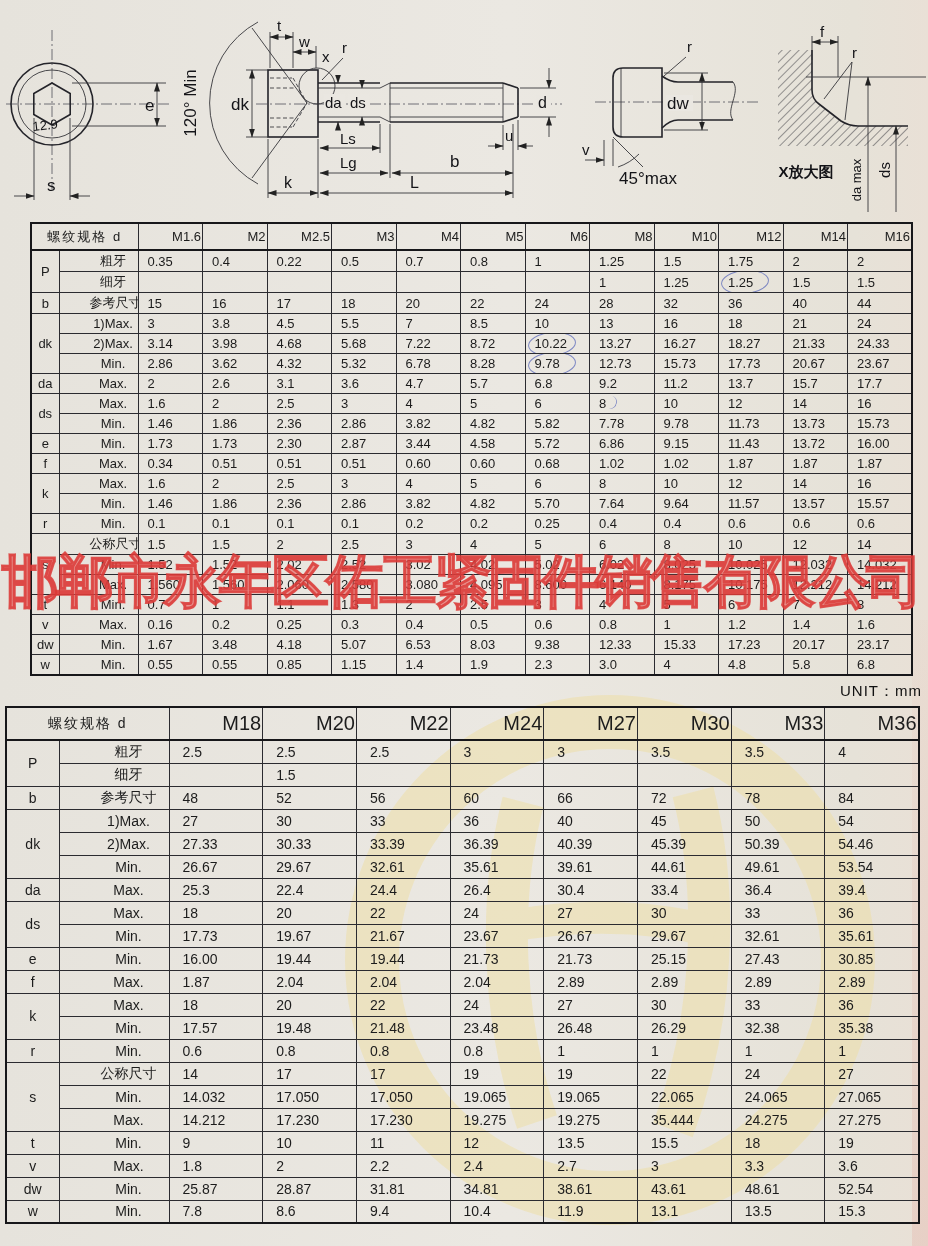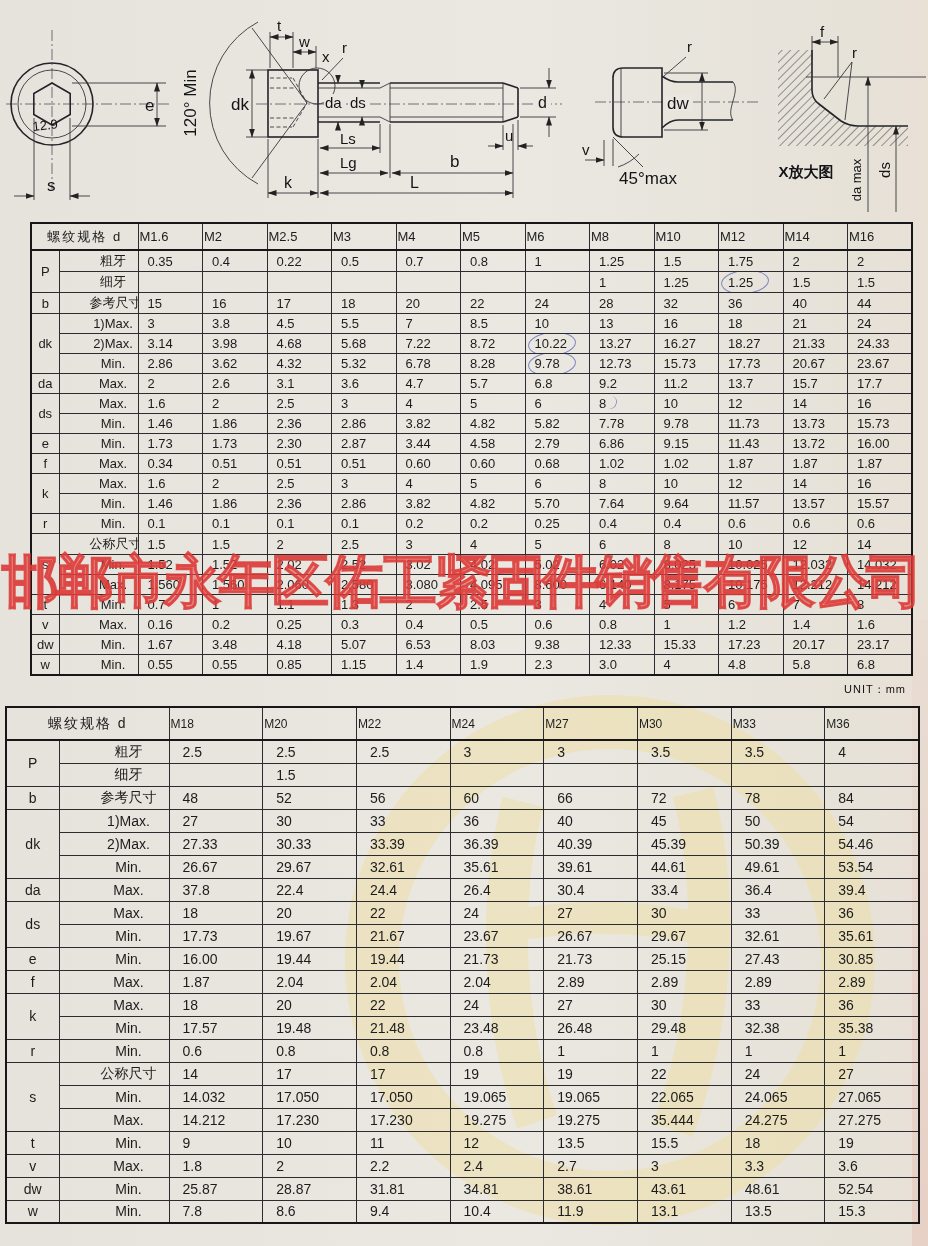--- a/index.html
+++ b/index.html
@@ -48,22 +48,22 @@
   table.spec thead th{border-bottom:2px solid #17171a;}
   #table1{left:30px;top:222px;width:881px;}
   #table1 thead tr{height:27px;}
   #table1 tbody tr{height:20px;}
   #table1 td,#table1 th{font-size:13px;}
   #table2{left:5px;top:706px;width:913px;}
   #table2 thead tr{height:33px;}
   #table2 tbody tr{height:23px;}
   #table2 td,#table2 th{font-size:14px;}
   th.h-label{text-align:center;font-weight:bold;letter-spacing:2px;font-size:14px;}
-  th.h-size{text-align:left;font-weight:bold;font-size:15px;}
-  #table2 th.h-size{font-size:12px;}
+  th.h-size{text-align:right;font-weight:bold;font-size:15px;}
+  #table2 th.h-size{font-size:20px;}
   td.g{text-align:center;font-size:15px;}
   td.sub{text-align:center;padding-left:30px;}
   td.val{text-align:left;padding-left:9px;}
   #table2 td.val{padding-left:13px;}
   col.c-g1{width:28px;} col.c-sub1{width:79px;} col.c-val1{width:64.5px;}
   col.c-g2{width:53px;} col.c-sub2{width:110px;} col.c-val2{width:93.7px;}
 
   
   td.pen-circle{position:relative;}
   td.pen-circle::after{
@@ -86,22 +86,22 @@
     color:rgba(231,80,78,0.55);
     -webkit-text-stroke:1.3px rgba(218,56,54,0.82);
     pointer-events:none;
     font-family:Liberation Sans, sans-serif;
   }
 
   
   #logo-watermark{position:absolute;left:265px;top:692px;z-index:0;opacity:0.55;pointer-events:none;}
 
   .unit-label{
-    position:absolute;right:22px;top:682px;z-index:2;
-    font-size:11px;letter-spacing:1px;color:#111;
+    position:absolute;right:6px;top:682px;z-index:2;
+    font-size:15px;letter-spacing:1px;color:#111;
   }
 </style>
 </head>
 <body>
 
 <div class="sheet">
 
   <svg id="drawing-strip" width="928" height="218" viewBox="0 0 928 218">
     <defs>
       <marker id="ah" markerWidth="10" markerHeight="8" refX="8.5" refY="3" orient="auto-start-reverse" markerUnits="userSpaceOnUse">
@@ -409,21 +409,21 @@
         </tr>
         <tr>
           <td rowspan="1" class="g">e</td>
           <td class="sub">Min.</td>
           <td class="val">1.73</td>
           <td class="val">1.73</td>
           <td class="val">2.30</td>
           <td class="val">2.87</td>
           <td class="val">3.44</td>
           <td class="val">4.58</td>
-          <td class="val">2.79</td>
+          <td class="val">5.72</td>
           <td class="val">6.86</td>
           <td class="val">9.15</td>
           <td class="val">11.43</td>
           <td class="val">13.72</td>
           <td class="val">16.00</td>
         </tr>
         <tr>
           <td rowspan="1" class="g">f</td>
           <td class="sub">Max.</td>
           <td class="val">0.34</td>
@@ -695,21 +695,21 @@
           <td class="val">32.61</td>
           <td class="val">35.61</td>
           <td class="val">39.61</td>
           <td class="val">44.61</td>
           <td class="val">49.61</td>
           <td class="val">53.54</td>
         </tr>
         <tr>
           <td rowspan="1" class="g">da</td>
           <td class="sub">Max.</td>
-          <td class="val">37.8</td>
+          <td class="val">25.3</td>
           <td class="val">22.4</td>
           <td class="val">24.4</td>
           <td class="val">26.4</td>
           <td class="val">30.4</td>
           <td class="val">33.4</td>
           <td class="val">36.4</td>
           <td class="val">39.4</td>
         </tr>
         <tr>
           <td rowspan="2" class="g">ds</td>
@@ -770,21 +770,21 @@
           <td class="val">33</td>
           <td class="val">36</td>
         </tr>
         <tr>
           <td class="sub">Min.</td>
           <td class="val">17.57</td>
           <td class="val">19.48</td>
           <td class="val">21.48</td>
           <td class="val">23.48</td>
           <td class="val">26.48</td>
-          <td class="val">29.48</td>
+          <td class="val">26.29</td>
           <td class="val">32.38</td>
           <td class="val">35.38</td>
         </tr>
         <tr>
           <td rowspan="1" class="g">r</td>
           <td class="sub">Min.</td>
           <td class="val">0.6</td>
           <td class="val">0.8</td>
           <td class="val">0.8</td>
           <td class="val">0.8</td>

